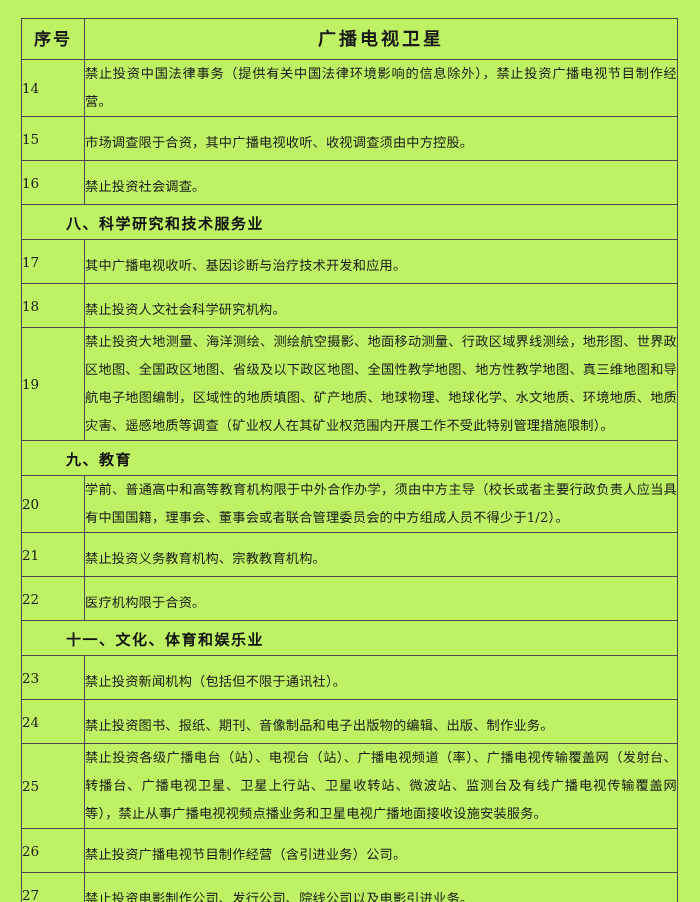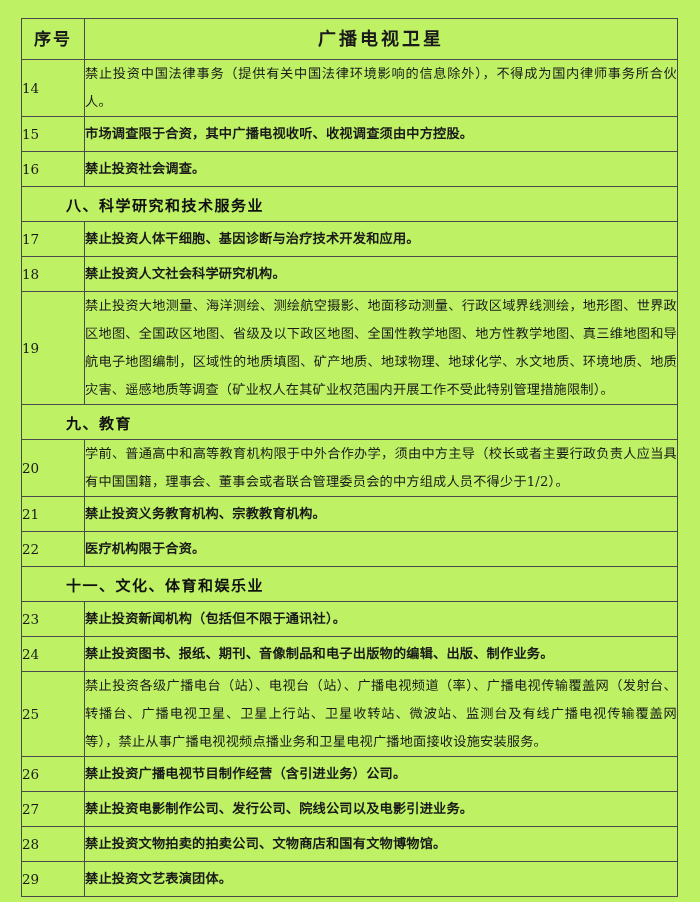--- a/index.html
+++ b/index.html
@@ -79,24 +79,23 @@
     font-size: 13.2px;
     line-height: 28px;
     font-family: "DejaVu Serif", "Liberation Serif", serif;
     color: #1a1a1a;
     padding: 5px 9px 5px 11px;
     text-align: justify;
     text-justify: inter-ideograph;
     letter-spacing: 0.2px;
   }
   .cell-text.single {
-    padding-top: 3px;
+    padding-top: 12px;
     padding-bottom: 3px;
     white-space: nowrap;
-    font-weight: bold;
   }
 
   
   .section-row td {
     padding: 3px 0 3px 18px;
     height: 34px;
   }
   .section-title {
     font-size: 15px;
     font-weight: bold;
@@ -118,36 +117,36 @@
       </colgroup>
       <thead>
         <tr>
           <th class="hdr-no">序号</th>
           <th class="hdr-text">广播电视卫星</th>
         </tr>
       </thead>
       <tbody id="table-body">
           <tr>
             <td class="cell-no">14</td>
-            <td class="cell-text">禁止投资中国法律事务（提供有关中国法律环境影响的信息除外），不得成为国内律师事务所合伙人。</td>
+            <td class="cell-text">禁止投资中国法律事务（提供有关中国法律环境影响的信息除外），禁止投资广播电视节目制作经营。</td>
           </tr>
           <tr>
             <td class="cell-no">15</td>
             <td class="cell-text single">市场调查限于合资，其中广播电视收听、收视调查须由中方控股。</td>
           </tr>
           <tr>
             <td class="cell-no">16</td>
             <td class="cell-text single">禁止投资社会调查。</td>
           </tr>
           <tr class="section-row">
             <td colspan="2"><span class="section-title">八、科学研究和技术服务业</span></td>
           </tr>
           <tr>
             <td class="cell-no">17</td>
-            <td class="cell-text single">禁止投资人体干细胞、基因诊断与治疗技术开发和应用。</td>
+            <td class="cell-text single">其中广播电视收听、基因诊断与治疗技术开发和应用。</td>
           </tr>
           <tr>
             <td class="cell-no">18</td>
             <td class="cell-text single">禁止投资人文社会科学研究机构。</td>
           </tr>
           <tr>
             <td class="cell-no">19</td>
             <td class="cell-text">禁止投资大地测量、海洋测绘、测绘航空摄影、地面移动测量、行政区域界线测绘，地形图、世界政区地图、全国政区地图、省级及以下政区地图、全国性教学地图、地方性教学地图、真三维地图和导航电子地图编制，区域性的地质填图、矿产地质、地球物理、地球化学、水文地质、环境地质、地质灾害、遥感地质等调查（矿业权人在其矿业权范围内开展工作不受此特别管理措施限制）。</td>
           </tr>
           <tr class="section-row">

